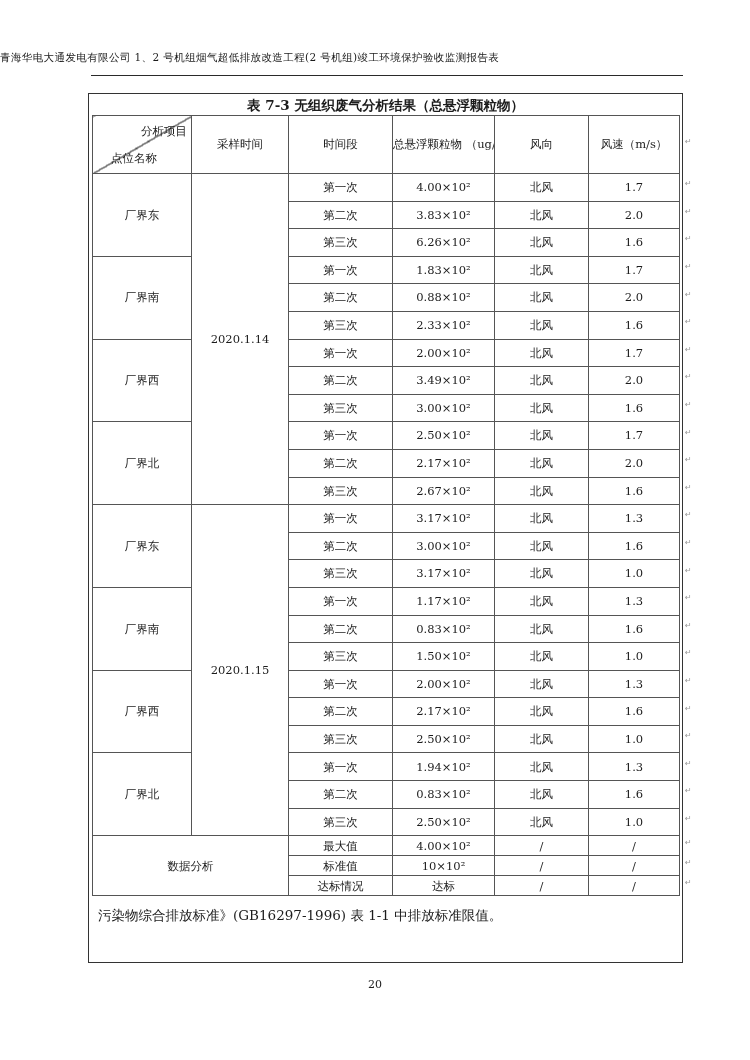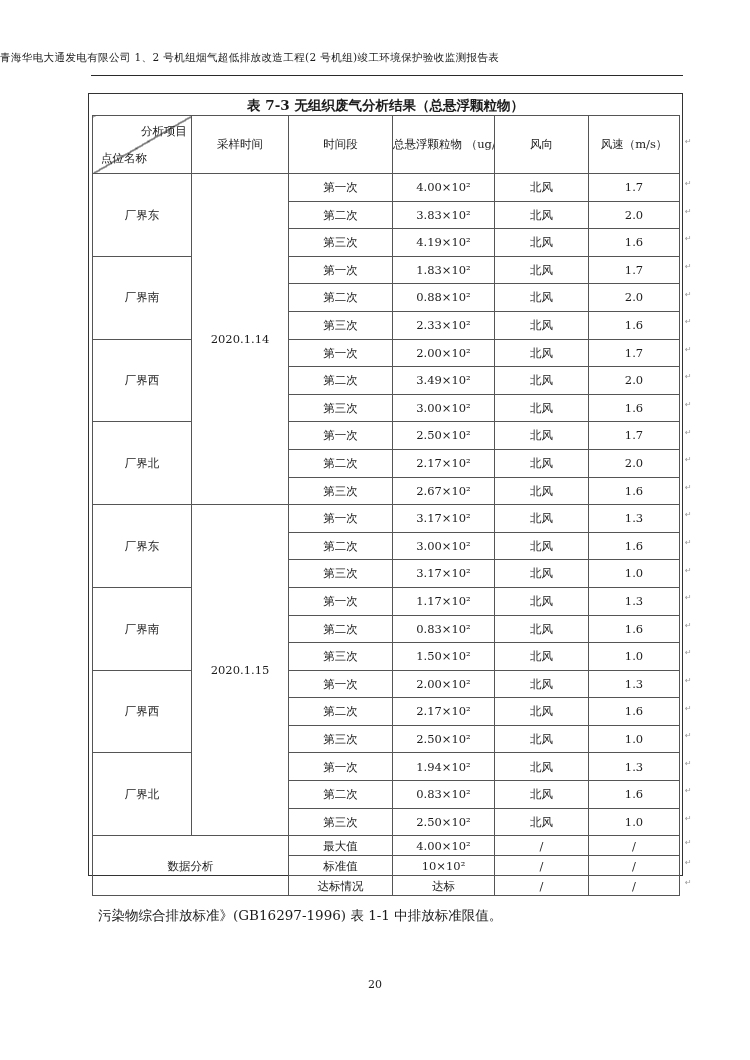--- a/index.html
+++ b/index.html
@@ -2,37 +2,37 @@
 <html><head>
 <meta charset="utf-8">
 <style>
   html,body{margin:0;padding:0;background:#ffffff;}
   #page{position:relative;width:750px;height:1060px;background:#ffffff;overflow:hidden;
         font-family:"DejaVu Serif","Liberation Serif",serif;color:#1c1c1c;}
   .doc-header{position:absolute;top:51px;left:0;width:100%;text-align:left;
               font-size:10.5px;letter-spacing:0.4px;white-space:nowrap;}
   .header-rule{position:absolute;top:75px;left:91px;width:592px;height:0;
                border-top:1.4px solid #2a2a2a;}
-  .outer-box{position:absolute;left:88px;top:93px;width:595px;height:783px;
+  .outer-box{position:absolute;left:88px;top:93px;width:595px;height:870px;
              border:1.2px solid #333;box-sizing:border-box;}
   .table-title{position:absolute;top:1px;left:0;width:100%;height:20px;line-height:20px;
                text-align:center;font-weight:bold;font-size:13.5px;white-space:nowrap;}
   table.grid{position:absolute;left:3px;top:21px;width:587px;border-collapse:collapse;
              table-layout:fixed;}
   table.grid td,table.grid th{border:1px solid #555;font-size:11.5px;font-weight:normal;
              text-align:center;vertical-align:middle;padding:0;line-height:1.25;
              white-space:nowrap;overflow:hidden;}
   tr.hdr{height:58px;}
   tr.data-row{height:27.6px;}
   tr.an-row{height:20px;}
   th.corner{position:relative;background-image:linear-gradient(to bottom right,
             transparent calc(50% - 0.7px),#555 calc(50% - 0.7px),
             #555 calc(50% + 0.7px),transparent calc(50% + 0.7px));}
   .corner-tr{position:absolute;top:8px;right:4px;}
-  .corner-bl{position:absolute;bottom:8px;left:8px;margin-top:24px;}
+  .corner-bl{position:absolute;bottom:8px;left:18px;margin-top:24px;}
   th.tsp-h{white-space:pre-line;line-height:1.6;}
   .conclusion{position:absolute;left:9px;top:806px;width:577px;font-size:13.5px;
               line-height:30px;text-align:justify;}
   .conclusion .l1{text-indent:2em;white-space:nowrap;overflow:hidden;}
   .conclusion .l2{white-space:nowrap;overflow:hidden;}
   .page-number{position:absolute;top:978px;left:0;width:100%;text-align:center;
                font-size:11px;}
   .ret-mark{position:absolute;font-family:"DejaVu Sans",sans-serif;font-size:8px;
             color:#999;line-height:1;}
 </style>
@@ -77,21 +77,21 @@
             <td>1.7</td>
           </tr>
           <tr class="data-row">
             <td>第二次</td>
             <td>3.83×10²</td>
             <td>北风</td>
             <td>2.0</td>
           </tr>
           <tr class="data-row">
             <td>第三次</td>
-            <td>4.19×10²</td>
+            <td>6.26×10²</td>
             <td>北风</td>
             <td>1.6</td>
           </tr>
           <tr class="data-row">
             <td rowspan="3">厂界南</td>
             <td>第一次</td>
             <td>1.83×10²</td>
             <td>北风</td>
             <td>1.7</td>
           </tr>

